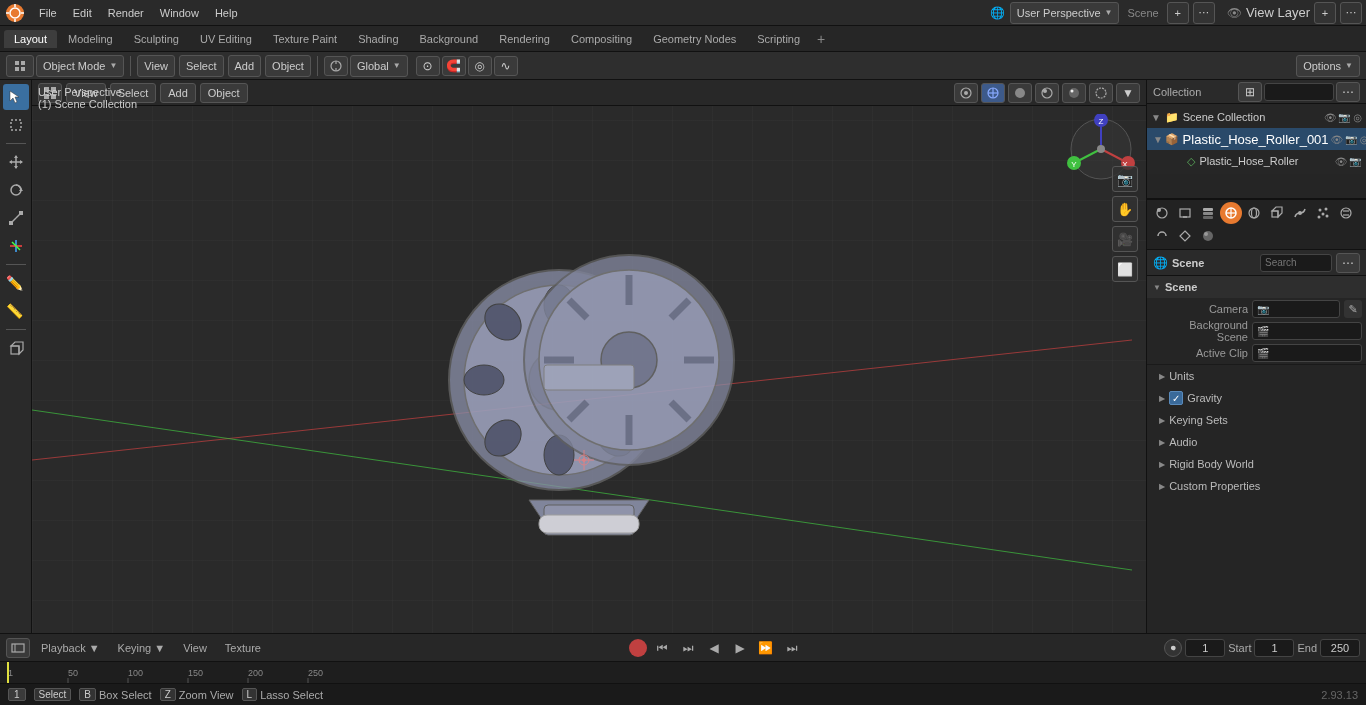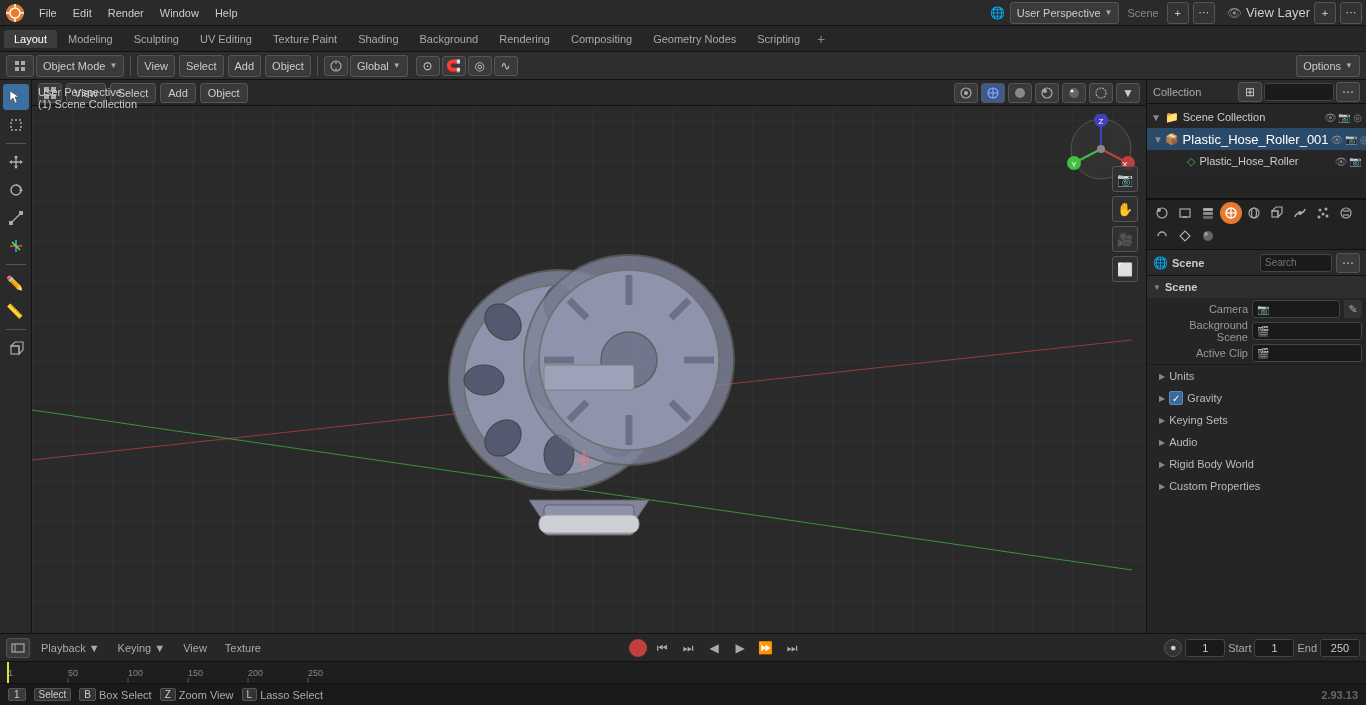--- a/index.html
+++ b/index.html
@@ -1112,15 +1112,15 @@
     </div>
     <div class="status-item">
       <span class="status-key">Z</span>
       <span>Zoom View</span>
     </div>
     <div class="status-item">
       <span class="status-key">L</span>
       <span>Lasso Select</span>
     </div>
     <div style="flex:1;"></div>
-    <span style="color:#666;font-size:11px;font-weight:bold;">2.93.13</span>
+    <span style="color:#666;font-size:11px;">2.93.13</span>
   </div>
 </div>
 
 </body></html>

